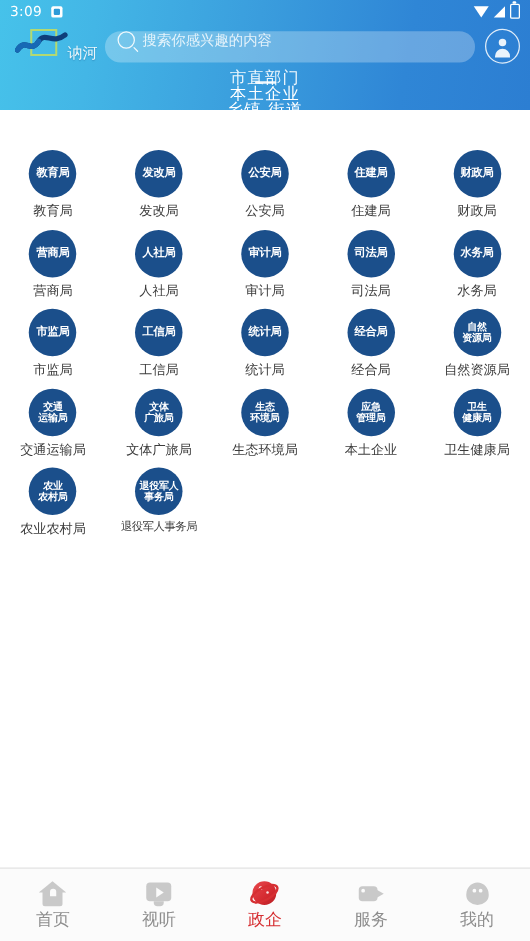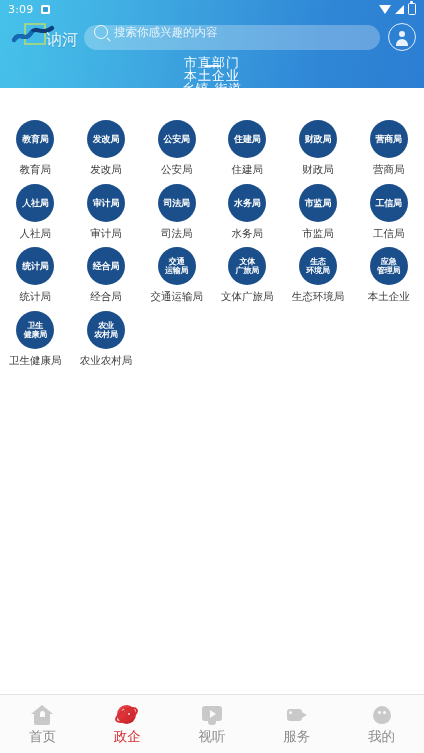--- a/index.html
+++ b/index.html
@@ -120,21 +120,21 @@
     position: absolute;
     left: 6px;
     top: 2px;
     width: 44px;
     height: 26px;
   }
   .brand-text {
     position: absolute;
     right: 0px;
     bottom: 2px;
-    font-size: 16px;
+    font-size: 12px;
     color: #eaf6fb;
     font-family: "DejaVu Sans", "Liberation Sans", sans-serif;
     letter-spacing: 0px;
     text-shadow: 0 1px 1px rgba(20,80,130,.35);
   }
 
   .search-box {
     flex: 1 1 auto;
     height: 25px;
     border-radius: 13px;
@@ -241,21 +241,21 @@
   .content {
     flex: 1 1 auto;
     background: #ffffff;
     overflow: hidden;
     padding-top: 8px;
     box-sizing: border-box;
   }
 
   .grid {
     display: grid;
-    grid-template-columns: repeat(6, 1fr);
+    grid-template-columns: repeat(5, 1fr);
     row-gap: 4px;
   }
 
   .dept {
     display: flex;
     flex-direction: column;
     align-items: center;
     padding-top: 4px;
   }
 
@@ -589,20 +589,27 @@
           <div class="dept-label">统计局</div>
         </div>
         <div class="dept">
           <div class="dept-circle">
             <span class="dept-circle-text">经合局</span>
           </div>
           <div class="dept-label">经合局</div>
         </div>
         <div class="dept">
           <div class="dept-circle two-line">
+            <span class="dept-circle-text">自然
+资源局</span>
+          </div>
+          <div class="dept-label">自然资源局</div>
+        </div>
+        <div class="dept">
+          <div class="dept-circle two-line">
             <span class="dept-circle-text">交通
 运输局</span>
           </div>
           <div class="dept-label">交通运输局</div>
         </div>
         <div class="dept">
           <div class="dept-circle two-line">
             <span class="dept-circle-text">文体
 广旅局</span>
           </div>
@@ -628,52 +635,59 @@
 健康局</span>
           </div>
           <div class="dept-label">卫生健康局</div>
         </div>
         <div class="dept">
           <div class="dept-circle two-line">
             <span class="dept-circle-text">农业
 农村局</span>
           </div>
           <div class="dept-label">农业农村局</div>
+        </div>
+        <div class="dept">
+          <div class="dept-circle two-line">
+            <span class="dept-circle-text">退役军人
+事务局</span>
+          </div>
+          <div class="dept-label small">退役军人事务局</div>
         </div>
       </div>
   </div>
 
   <div class="bottom-nav">
 
     <div class="nav-item">
       <span class="nav-icon">
         <span class="ic-home-roof"></span>
         <span class="ic-home-body"></span>
         <span class="ic-home-door"></span>
       </span>
       <span class="nav-label">首页</span>
     </div>
 
+    <div class="nav-item">
+      <span class="nav-icon">
+        <span class="ic-tv-screen"></span>
+        <span class="ic-tv-play"></span>
+        <span class="ic-tv-stand"></span>
+      </span>
+      <span class="nav-label">视听</span>
+    </div>
+
     <div class="nav-item active">
       <span class="nav-icon">
         <span class="ic-planet-body"></span>
         <span class="ic-planet-dot1"></span>
         <span class="ic-planet-dot2"></span>
         <span class="ic-planet-ring"></span>
       </span>
       <span class="nav-label">政企</span>
-    </div>
-
-    <div class="nav-item">
-      <span class="nav-icon">
-        <span class="ic-tv-screen"></span>
-        <span class="ic-tv-play"></span>
-        <span class="ic-tv-stand"></span>
-      </span>
-      <span class="nav-label">视听</span>
     </div>
 
     <div class="nav-item">
       <span class="nav-icon">
         <span class="ic-cam-body"></span>
         <span class="ic-cam-lens"></span>
         <span class="ic-cam-dot"></span>
       </span>
       <span class="nav-label">服务</span>
     </div>

